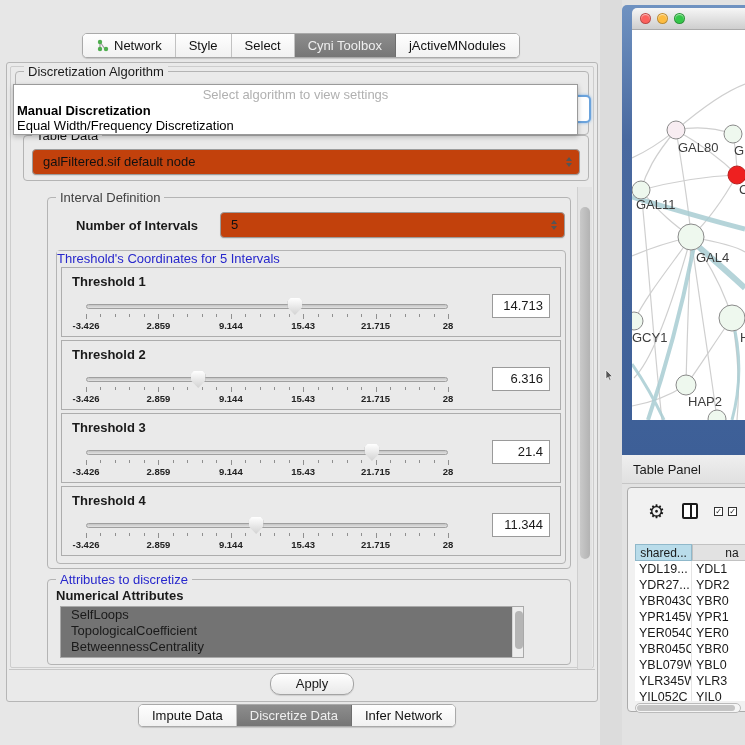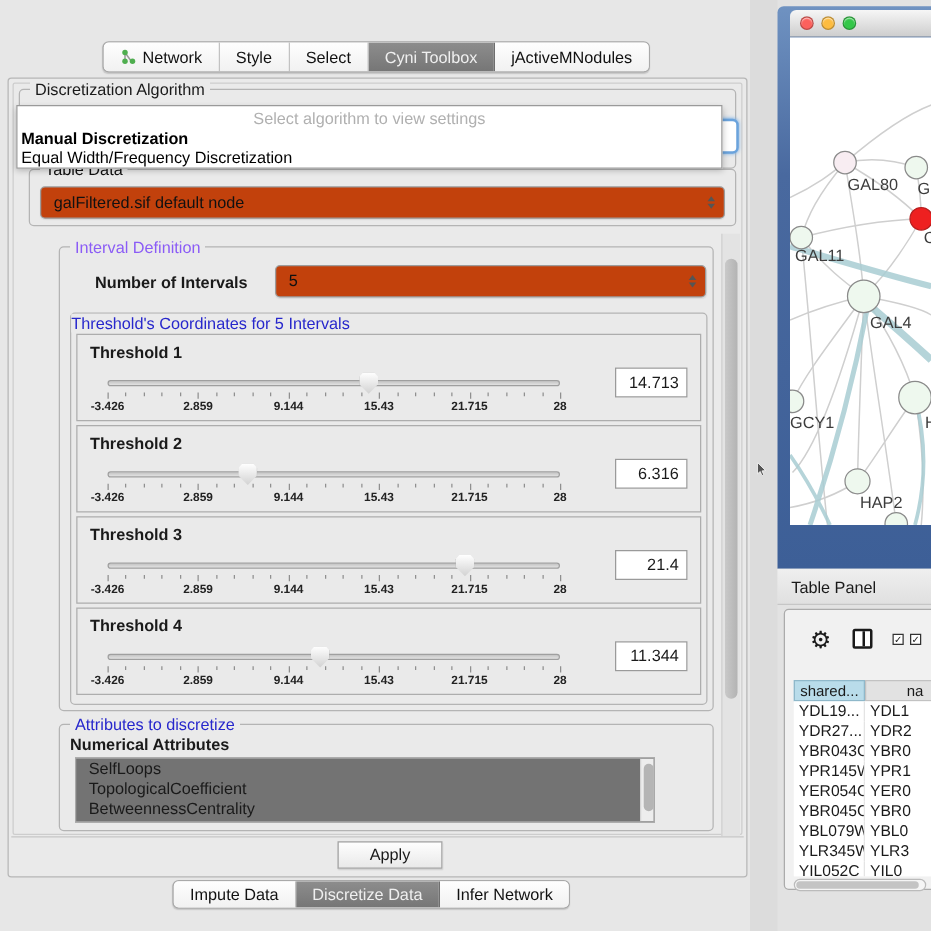--- a/index.html
+++ b/index.html
@@ -20,21 +20,21 @@
   .seg.sel{background:linear-gradient(#8d8d8d,#767676);color:#efefef;border-right-color:#6e6e6e;}
   .top-tabs{left:82px;top:33px;height:25px;}
   .bottom-tabs{left:138px;top:704px;height:23px;}
 
   
   .main-panel{position:absolute;left:6px;top:62px;width:592px;height:640px;border:1px solid #b6b6b6;border-radius:3px;background:#eaeaea;}
   .inner-frame{position:absolute;left:3px;top:3px;width:584px;height:602px;border:1px solid #cdcdcd;border-radius:2px;}
 
   .groupbox{position:absolute;border:1px solid #b4b4b4;border-radius:4px;}
   .groupbox>.glabel{position:absolute;left:8px;top:-8px;background:#eaeaea;padding:0 4px;font-size:13px;}
-  .glabel.green{color:#8b5cf6;}
+  .glabel.green{color:#404040;}
   .glabel.blue{color:#2727cc;}
 
   .combo{position:absolute;background:#c2410c;border:1px solid #9c9c9c;border-radius:4px;height:26px;line-height:24px;padding-left:10px;font-size:13px;color:#111;box-shadow:0 1px 1px rgba(0,0,0,.08);}
   .stepper{position:absolute;right:7px;top:50%;transform:translateY(-50%);display:flex;flex-direction:column;gap:2px;}
   .tri-up{width:0;height:0;border-left:3.5px solid transparent;border-right:3.5px solid transparent;border-bottom:4.5px solid #555;}
   .tri-dn{width:0;height:0;border-left:3.5px solid transparent;border-right:3.5px solid transparent;border-top:4.5px solid #555;}
 
   
   .alg-group{left:8px;top:8px;width:574px;height:64px;}
   .alg-combo-fragment{position:absolute;left:552px;top:32px;width:32px;height:28px;background:#fff;border:2px solid #6ba3dc;border-radius:5px;box-shadow:0 0 3px #7fb2e5;}
@@ -69,21 +69,21 @@
   .tvalue{position:absolute;right:10px;top:26px;width:58px;height:24px;background:#fff;border:1px solid #9a9a9a;font-size:13px;line-height:22px;text-align:right;padding-right:6px;}
 
   .attr-group{left:40px;top:516px;width:524px;height:86px;}
   .attr-header{position:absolute;left:8px;top:8px;font-weight:bold;font-size:13px;}
   .listbox{position:absolute;left:12px;top:26px;width:464px;height:52px;background:#737373;border:1px solid #a9a9a9;overflow:hidden;}
   .listbox .item{height:16px;line-height:16px;padding-left:10px;font-size:13px;}
   .list-vsb{position:absolute;right:0;top:0;width:11px;height:100%;background:#ededed;border-left:1px solid #d5d5d5;}
   .list-vsb .vthumb{position:absolute;left:1.5px;top:4px;width:8px;height:38px;background:#b5b5b5;border-radius:4px;}
 
   .apply-sep{position:absolute;left:2px;top:606px;right:2px;border-top:1px solid #c6c6c6;}
-  .apply-btn{position:absolute;left:263px;top:610px;width:84px;height:22px;background:linear-gradient(#fefefe,#e9e9e9);border:1px solid #a3a3a3;border-radius:0;font-size:13px;text-align:center;line-height:20px;box-shadow:0 1px 1px rgba(0,0,0,.12);}
+  .apply-btn{position:absolute;left:263px;top:610px;width:84px;height:22px;background:linear-gradient(#fefefe,#e9e9e9);border:1px solid #a3a3a3;border-radius:10px;font-size:13px;text-align:center;line-height:20px;box-shadow:0 1px 1px rgba(0,0,0,.12);}
 
   
   .side-gap{position:absolute;left:600px;top:0;width:22px;height:745px;background:#dcdcdc;}
 
   
   .net-frame{position:absolute;left:622px;top:5px;width:123px;height:450px;background:linear-gradient(180deg,#6f92c1 0%,#49699f 30%,#3d5f97 100%);border-top-left-radius:5px;}
   .net-titlebar{position:absolute;left:10px;top:3px;width:113px;height:22px;background:linear-gradient(#f6f6f6,#cecece);border-top-left-radius:5px;border-bottom:1px solid #aaa;}
   .tl{position:absolute;top:5px;width:11px;height:11px;border-radius:50%;border:1px solid rgba(0,0,0,.25);box-shadow:inset 0 1px 1px rgba(255,255,255,.6);}
   .net-canvas{position:absolute;left:10px;top:25px;width:113px;height:390px;background:#fff;overflow:hidden;}
 

